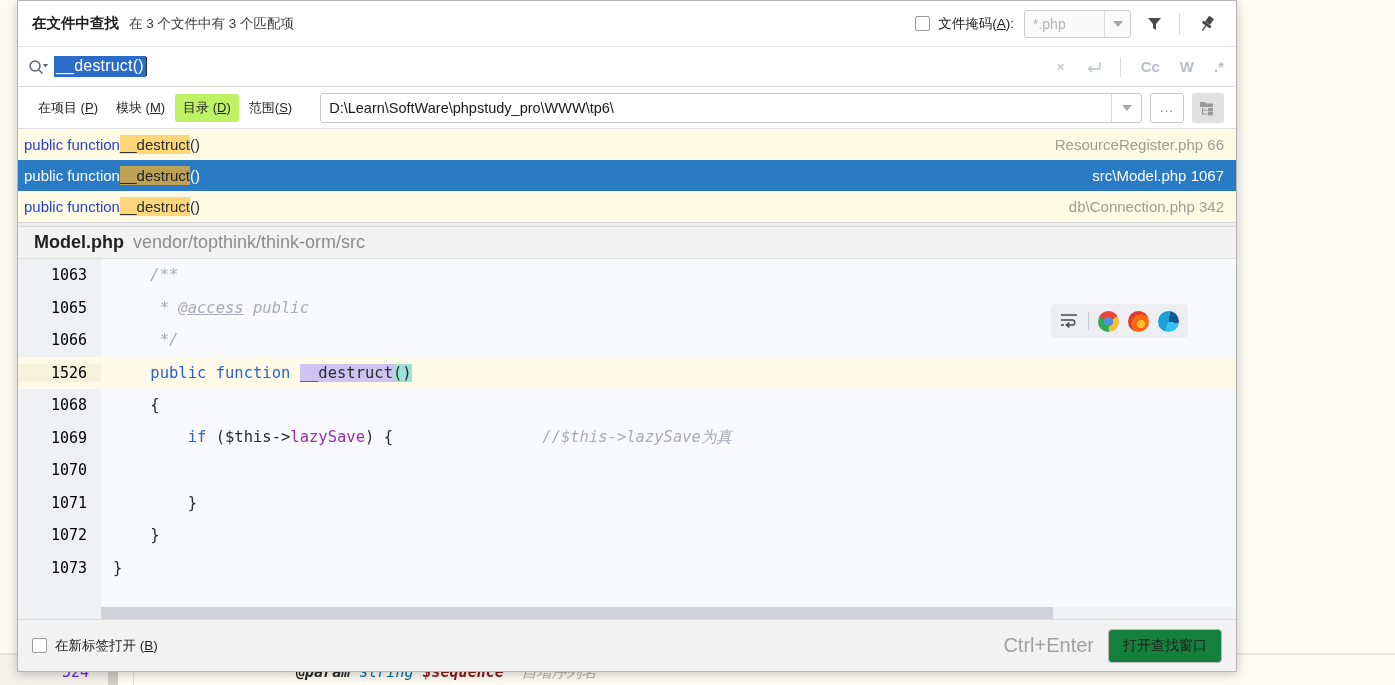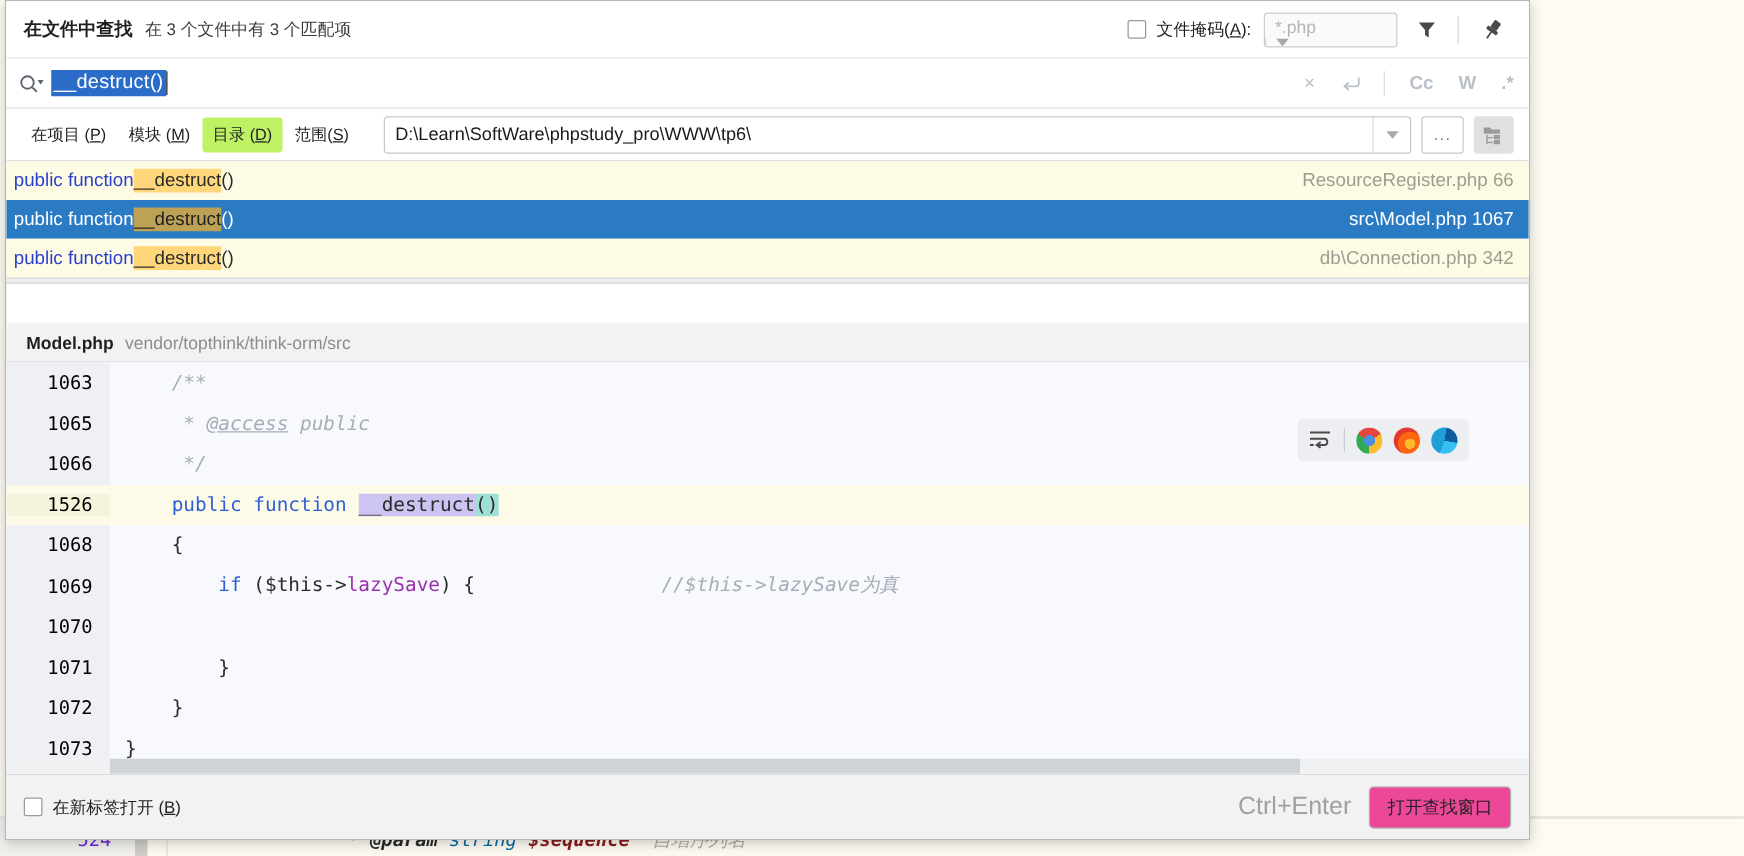--- a/index.html
+++ b/index.html
@@ -65,21 +65,21 @@
     width: 10px; height: 21px; background: #cfcdc6;
   }
   #bg-ide .bg-toprule {
     position: absolute; left: 0; top: 653px;
     width: 1395px; height: 2px; background: #e6e4de;
   }
 
   
   #find-popup {
     position: absolute;
-    left: 4px; top: 0;
+    left: 17px; top: 0;
     width: 1220px; height: 672px;
     background: #ffffff;
     border: 1px solid #b6b6b6;
     box-shadow: 0 2px 10px rgba(0,0,0,0.22);
     z-index: 10;
     display: flex;
     flex-direction: column;
     justify-content: center;
   }
 
@@ -107,21 +107,20 @@
   }
   .mask-label { font-size: 13.5px; color: #1f1f1f; margin-right: 10px; }
   .mask-label u { text-decoration: underline; }
   .mask-combo {
     display: flex;
     width: 107px; height: 28px;
     border: 1px solid #cdcdcd;
     border-radius: 3px;
     background: #fafafa;
     align-items: stretch;
-    flex-direction: column;
   }
   .mask-combo .val {
     flex: 1 1 auto;
     display: flex; align-items: center;
     padding-left: 8px;
     color: #b4b4b4; font-size: 14px;
   }
   .mask-combo .arrowbox {
     width: 26px;
     border-left: 1px solid #dadada;
@@ -269,22 +268,21 @@
   .hdiv { flex: 0 0 5px; background: #eceef0; border-top: 1px solid #d7d7d7; border-bottom: 1px solid #d7d7d7;}
 
   
   .preview-head {
     flex: 0 0 32px;
     display: flex;
     align-items: center;
     padding-left: 16px;
     background: #f2f2f2;
     border-bottom: 1px solid #e0e0e0;
-    font-size: 14px;
-    margin-top: 31px;
+    font-size: 18px;
   }
   .ph-name { font-weight: bold; color: #1f1f1f; }
   .ph-path { margin-left: 9px; color: #8c8c8c; }
 
   
   .code-area {
     flex: 1 1 auto;
     position: relative;
     background: #f7f9fc;
     overflow: hidden;
@@ -380,21 +378,21 @@
   }
   .bb-label { font-size: 13.5px; color: #1f1f1f; }
   .bb-label u { text-decoration: underline; }
   .bb-spacer { flex: 1 1 auto; }
   .bb-hint { color: #a0a0a0; font-size: 20px; margin-right: 14px; }
   .bb-btn {
     height: 32px;
     padding: 16px 14px;
     border: 1px solid #b8b8b8;
     border-radius: 4px;
-    background: #ec4899;
+    background: #15803d;
     display: flex; align-items: center;
     font-size: 14px; color: #1f1f1f;
   }
 </style>
 </head>
 <body>
 
 <div id="bg-ide">
   <div class="bg-line-strip"></div>
   <div class="bg-gutter2"></div>

